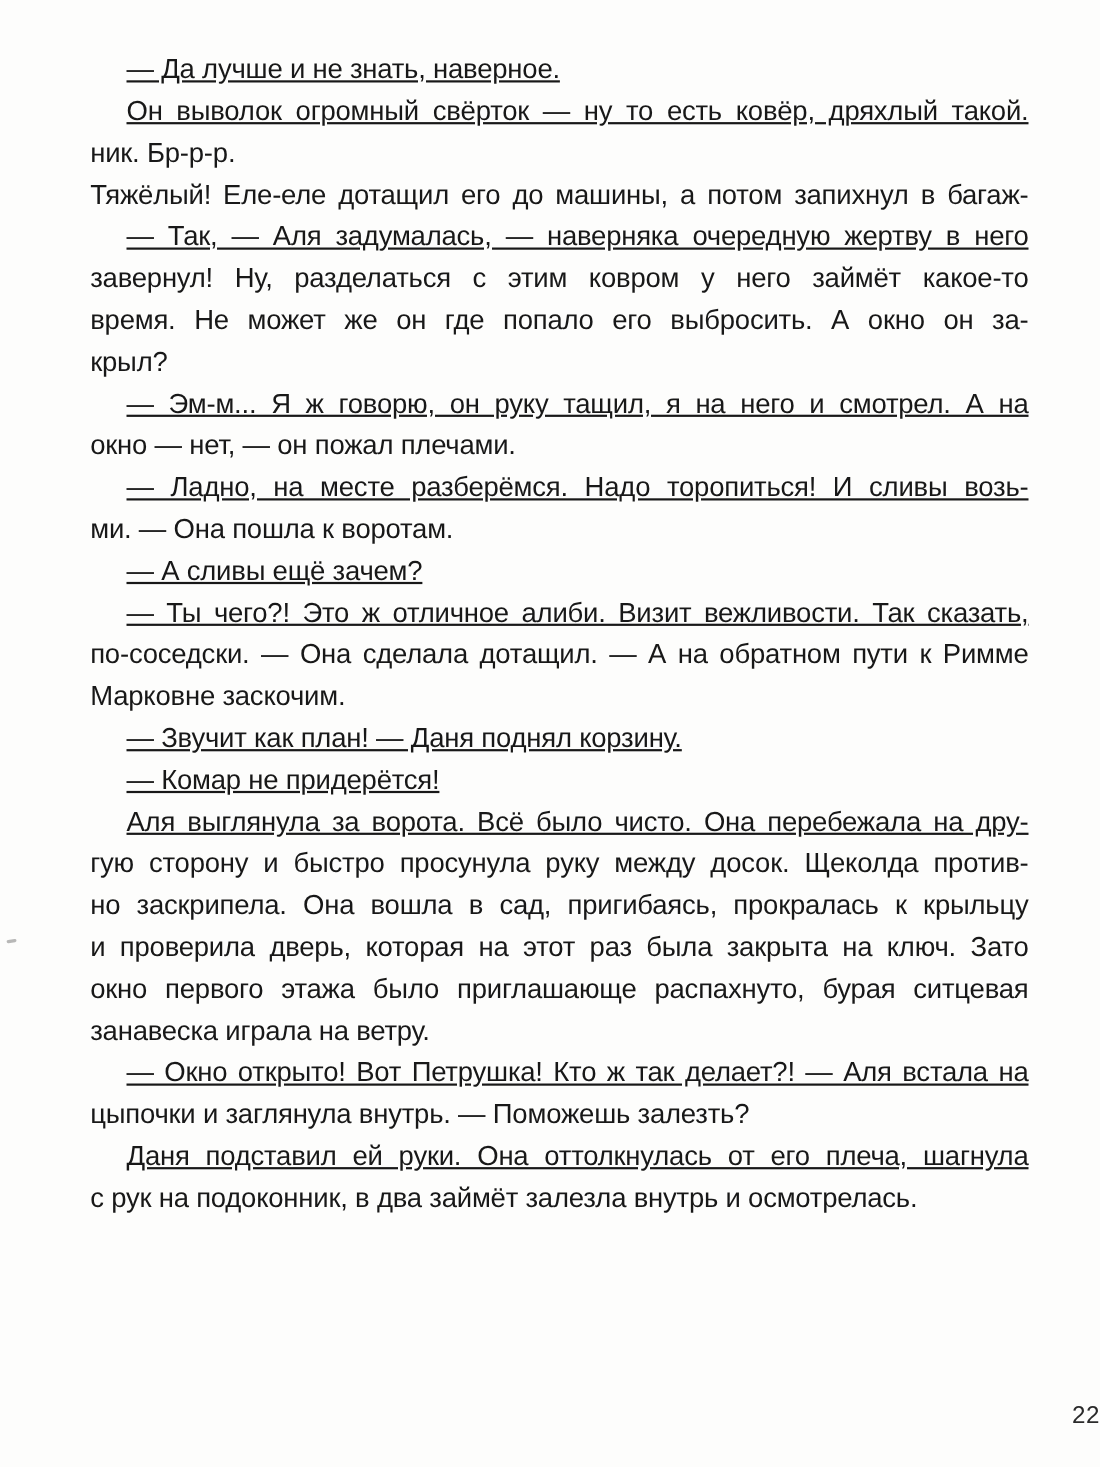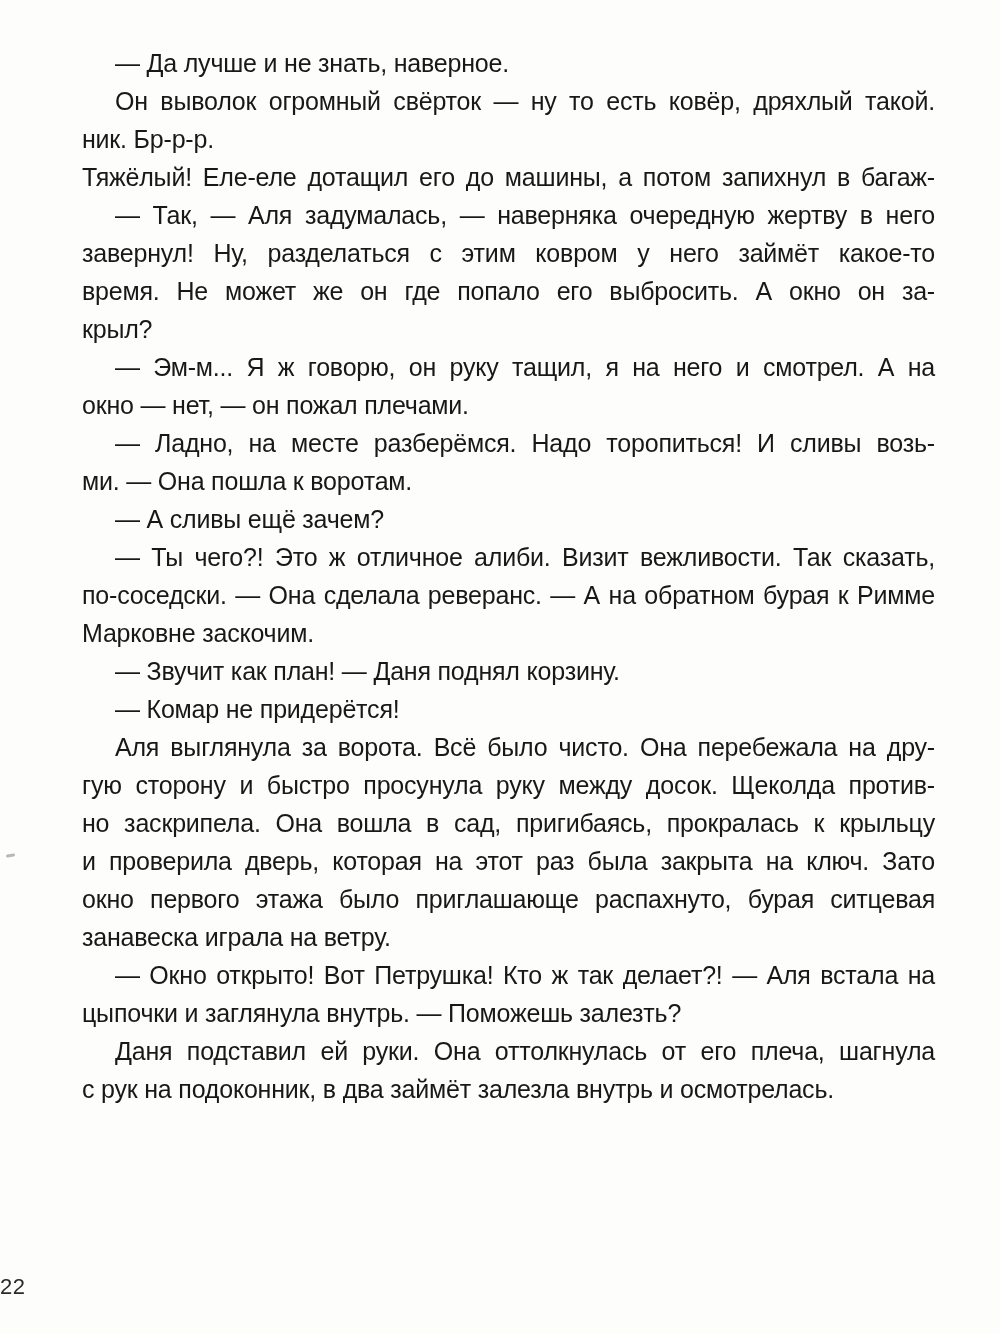--- a/index.html
+++ b/index.html
@@ -29,30 +29,31 @@
   }
   .line {
     text-align: justify;
     text-align-last: justify;
     white-space: normal;
     height: 38px;
     overflow: visible;
   }
   .line.first {
     text-indent: 33px;
+    text-decoration: underline;
   }
   .line.last {
     text-align-last: left;
   }
   .page-number {
     position: absolute;
     top: 1274px;
     left: 0;
     width: 100%;
-    text-align: left;
+    text-align: right;
     font-size: 22px;
     line-height: 26px;
     color: #2a2a2a;
     letter-spacing: 0.5px;
   }
   .scan-artifact {
     position: absolute;
     left: 6px;
     top: 854px;
     width: 9px;
@@ -87,21 +88,21 @@
     </div>
     <div class="paragraph">
       <div class="line first">— Ладно, на месте разберёмся. Надо торопиться! И сливы возь-</div>
       <div class="line last">ми. — Она пошла к воротам.</div>
     </div>
     <div class="paragraph">
       <div class="line first last">— А сливы ещё зачем?</div>
     </div>
     <div class="paragraph">
       <div class="line first">— Ты чего?! Это ж отличное алиби. Визит вежливости. Так сказать,</div>
-      <div class="line">по-соседски. — Она сделала реверанс. — А на обратном бурая к Римме</div>
+      <div class="line">по-соседски. — Она сделала дотащил. — А на обратном пути к Римме</div>
       <div class="line last">Марковне заскочим.</div>
     </div>
     <div class="paragraph">
       <div class="line first last">— Звучит как план! — Даня поднял корзину.</div>
     </div>
     <div class="paragraph">
       <div class="line first last">— Комар не придерётся!</div>
     </div>
     <div class="paragraph">
       <div class="line first">Аля выглянула за ворота. Всё было чисто. Она перебежала на дру-</div>

